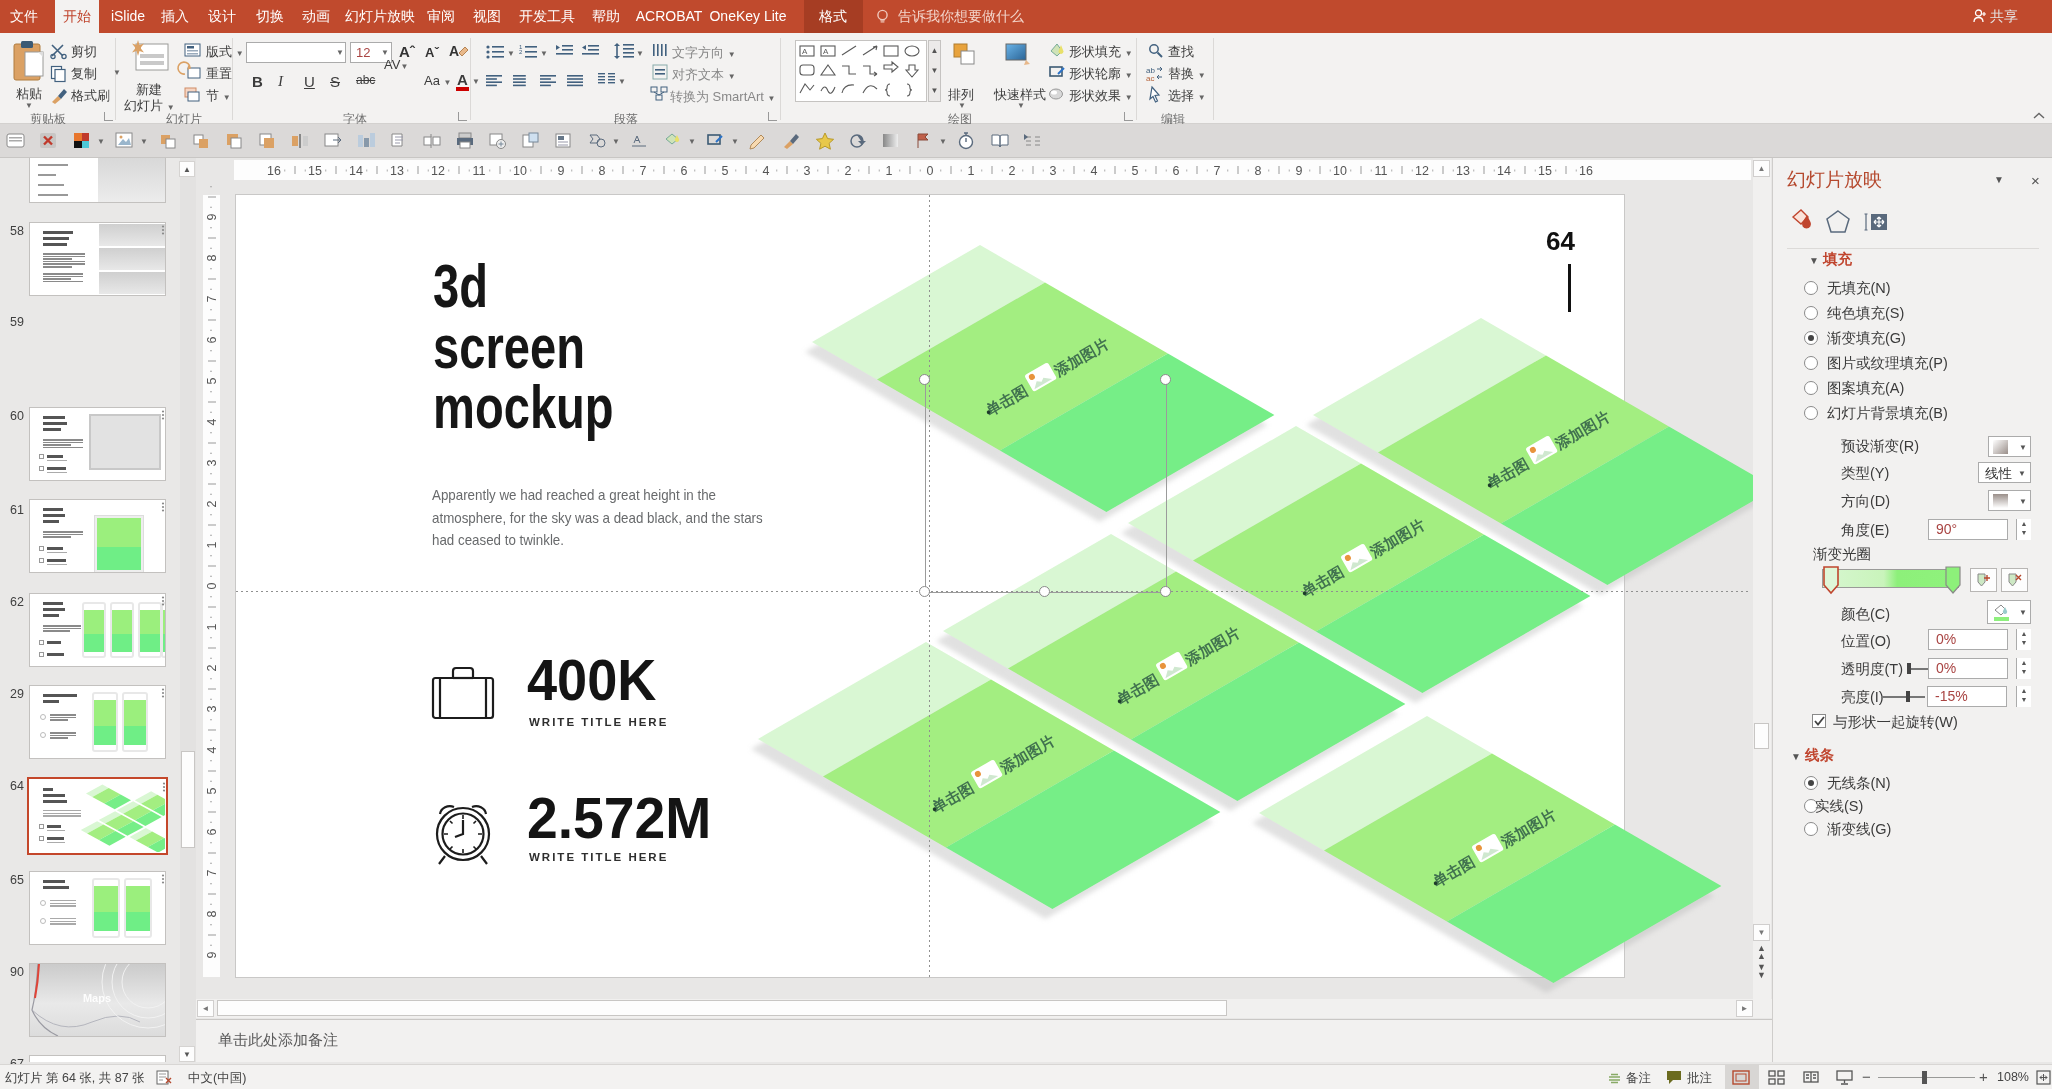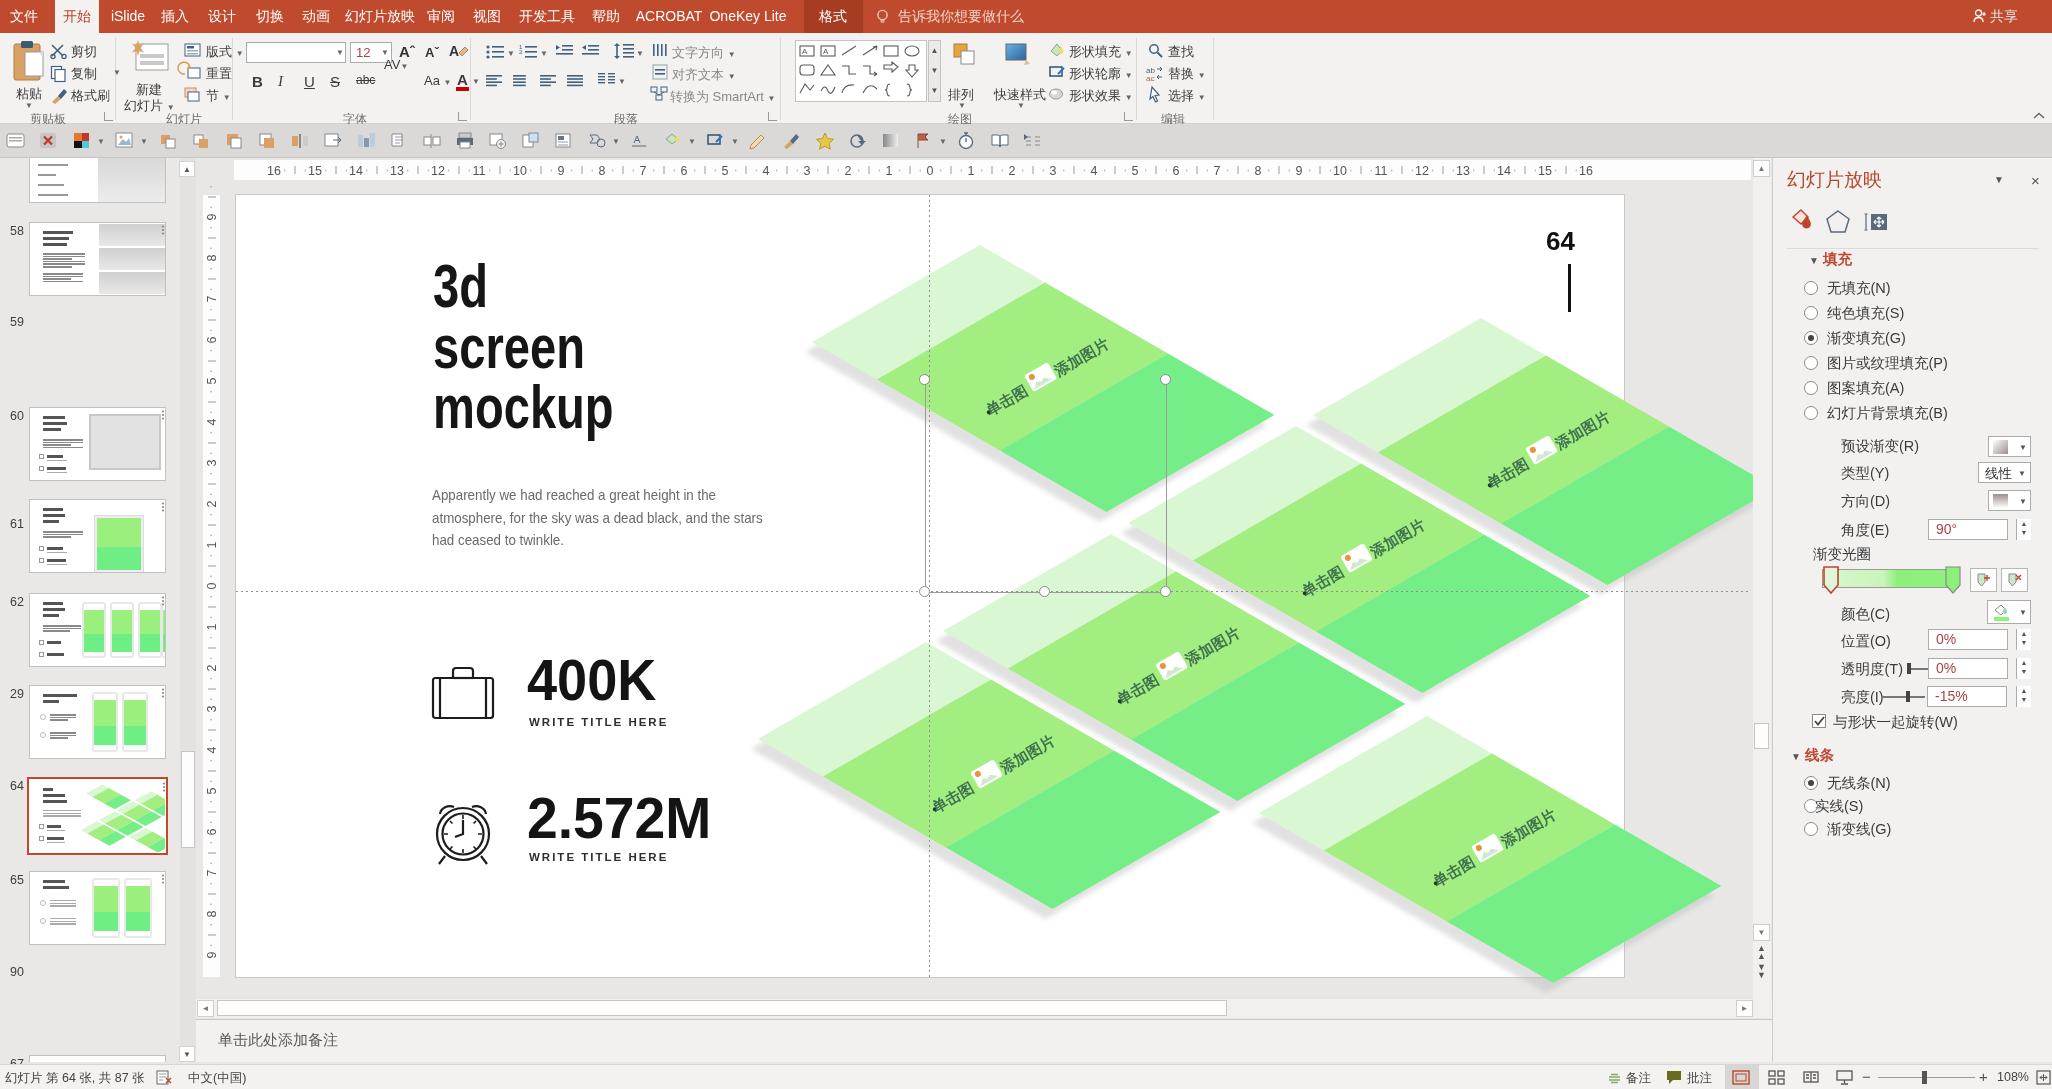--- a/index.html
+++ b/index.html
@@ -683,25 +683,38 @@
         <div style="width:100%;height:19px;background:#6fee86"></div>
       </div>
       <div class="abs" style="right:4px;top:2px;font-size:6px;color:#777">
         <svg width="4" height="10" viewBox="0 0 4 10">
           <circle cx="2" cy="1.5" r="1.1" fill="#8a8a8a"></circle>
           <circle cx="2" cy="5" r="1.1" fill="#8a8a8a"></circle>
           <circle cx="2" cy="8.5" r="1.1" fill="#8a8a8a"></circle>
         </svg>
       </div>
     </div>
+    <div class="thumb" style="top:805px;background:linear-gradient(180deg,#cbcbcb 0%,#e9e9e9 55%,#dcdcdc 100%)">
+      <svg class="abs" style="left:0;top:0" width="135" height="72" viewBox="0 0 135 72">
+        <path d="M8 0 Q6 30 2 46 Q10 64 28 72" fill="none" stroke="#9a9aa2" stroke-width="1.2"></path>
+        <path d="M9 0 Q8 18 5 34" fill="none" stroke="#e04438" stroke-width="2"></path>
+        <path d="M2 46 Q30 72 62 58 Q90 46 110 58" fill="none" stroke="#a8aab4" stroke-width="0.8"></path>
+        <g fill="none" stroke="#f2f2f2" stroke-width="1">
+          <circle cx="118" cy="18" r="26"></circle>
+          <circle cx="118" cy="18" r="36"></circle>
+          <circle cx="118" cy="18" r="46"></circle>
+        </g>
+        <text x="67" y="38" font-size="11" fill="#fdfdfd" font-weight="bold" text-anchor="middle" font-family="Liberation Sans">Maps</text>
+      </svg>
+    </div>
     <div class="thumb" style="top:897px;height:7px;border-bottom:none"></div>
     <div class="tnum" style="top:66px">58</div>
     <div class="tnum" style="top:157px">59</div>
     <div class="tnum" style="top:251px">60</div>
-    <div class="tnum" style="top:359px">61</div>
+    <div class="tnum" style="top:345px">61</div>
     <div class="tnum" style="top:437px">62</div>
     <div class="tnum" style="top:529px">29</div>
     <div class="tnum" style="top:621px">64</div>
     <div class="tnum" style="top:715px">65</div>
     <div class="tnum" style="top:807px">90</div>
     <div class="tnum" style="top:899px">67</div>
     <div class="abs" style="left:180px;top:0;width:16px;height:904px;background:#e3e2e1"></div>
     <div class="abs" style="left:179px;top:3px;width:16px;height:16px;background:#fdfdfd;border:1px solid #d5d3d1;color:#555;font-size:8px;text-align:center;line-height:15px">▲</div>
     <div class="abs" style="left:181px;top:593px;width:14px;height:97px;background:#fdfdfd;border:1px solid #c8c6c4"></div>
     <div class="abs" style="left:179px;top:888px;width:16px;height:16px;background:#fdfdfd;border:1px solid #d5d3d1;color:#555;font-size:8px;text-align:center;line-height:15px">▼</div>

